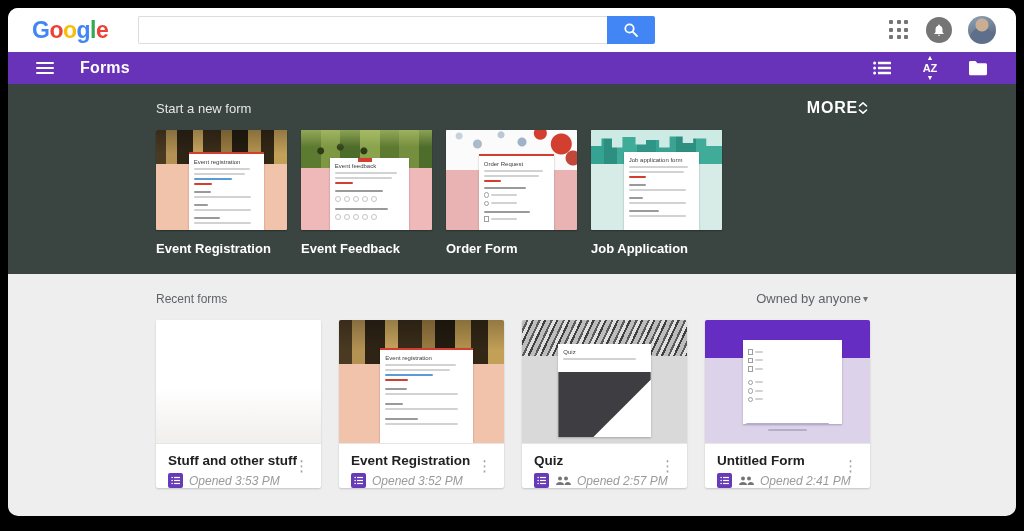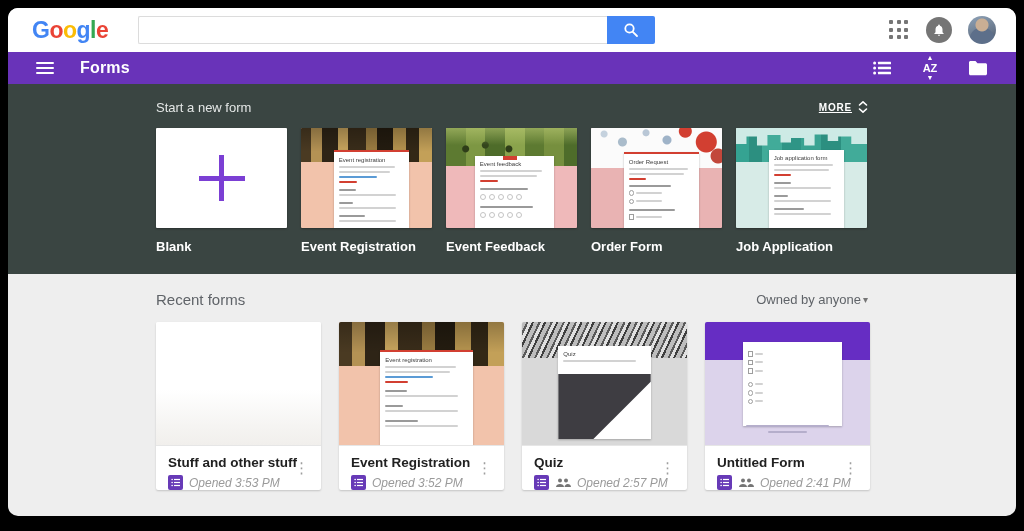--- a/index.html
+++ b/index.html
@@ -44,21 +44,21 @@
   .appicons{position:absolute;right:26px;display:flex;align-items:center;gap:24px;}
   .appicons .icbtn{cursor:pointer;display:flex;align-items:center;justify-content:center;width:24px;height:24px;}
   .azicon{position:relative;color:#fff;font-size:11px;font-weight:700;width:24px;text-align:center;}
   .azicon .up,.azicon .dn{position:absolute;left:50%;transform:translateX(-50%);font-size:7px;line-height:6px;}
   .azicon .up{top:-7px;} .azicon .dn{bottom:-7px;}
   
   .darksec{height:190px;background:#3a4542;}
   .inner{width:712px;margin:0 auto;}
   .secheadrow{display:flex;justify-content:space-between;align-items:center;padding-top:15px;}
   .sechead-dark{color:#e4e7e6;font-size:13px;}
-  .morebtn{display:flex;align-items:center;gap:6px;color:#fff;font-size:10px;font-weight:700;letter-spacing:.8px;cursor:pointer;text-decoration:underline;}
+  .morebtn{display:flex;align-items:center;color:#fff;font-size:16px;font-weight:700;letter-spacing:.8px;cursor:pointer;}
   .tcards{display:flex;gap:14px;margin-top:13px;}
   .tcard{width:131px;cursor:pointer;}
   .tthumb{width:131px;height:100px;background:#fff;position:relative;overflow:hidden;border-radius:1px;box-shadow:0 1px 2px rgba(0,0,0,.3);}
   .tlabel{margin-top:11px;color:#fff;font-size:13px;font-weight:700;}
   .plus{position:absolute;left:50%;top:50%;width:46px;height:46px;transform:translate(-50%,-50%);}
   .plus:before,.plus:after{content:'';position:absolute;background:#7b3fd4;}
   .plus:before{left:50%;top:0;width:5px;height:100%;margin-left:-2.5px;}
   .plus:after{top:50%;left:0;height:5px;width:100%;margin-top:-2.5px;}
   
   .band{position:absolute;top:0;left:0;right:0;}
@@ -102,21 +102,21 @@
   .chkrow .ln{margin-top:0;width:26px;}
   
   .th-job{background:#d7ebe7;}
   .band-city{height:34px;background:#cdeae5;}
   .band-city .sky{position:absolute;left:0;right:0;bottom:0;height:30px;
     background:linear-gradient(90deg,#35a392 0 10%,#2c8f80 10% 20%,#41ab99 20% 35%,#2f9586 35% 50%,#3aa392 50% 65%,#2c8f80 65% 80%,#41ab99 80% 100%);
     clip-path:polygon(0 100%,0 40%,8% 40%,8% 15%,16% 15%,16% 45%,24% 45%,24% 10%,34% 10%,34% 35%,42% 35%,42% 20%,52% 20%,52% 45%,60% 45%,60% 8%,70% 8%,70% 30%,78% 30%,78% 15%,88% 15%,88% 40%,100% 40%,100% 100%);}
   .p-job{left:25%;width:50%;top:22px;bottom:0;}
   
   .lightsec{background:#eee;height:229px;}
-  .sechead-light{color:#5f6368;font-size:15px;}
+  .sechead-light{color:#5f6368;font-size:12px;}
   .ownedby{display:flex;align-items:center;gap:2px;color:#5f6368;font-size:13px;cursor:pointer;}
   .caret{font-size:10px;color:#757575;}
   .rcards{display:flex;gap:18px;margin-top:14px;}
   .rcard{width:165px;height:168px;background:#fff;border-radius:2px;box-shadow:0 1px 2px rgba(0,0,0,.18);cursor:pointer;position:relative;}
   .rthumb{width:165px;height:123px;position:relative;overflow:hidden;border-radius:2px 2px 0 0;border-bottom:1px solid #e6e6e6;}
   .rinfo{position:relative;padding:9px 12px 12px;}
   .rtitle{font-size:13.5px;color:#212121;font-weight:700;white-space:nowrap;overflow:hidden;}
   .rmeta{display:flex;align-items:center;gap:6px;margin-top:5px;font-style:italic;}
   .opened{font-size:12px;color:#9a9a9a;}
   .kebab{position:absolute;right:8px;top:12px;color:#9e9e9e;font-size:15px;line-height:15px;letter-spacing:0;padding:2px 4px;cursor:pointer;}
@@ -212,26 +212,20 @@
         <div class="morebtn">
           <span>MORE</span>
           <svg width="10" height="16" viewBox="0 0 10 16">
             <path d="M1.5 6 L5 2.8 L8.5 6" fill="none" stroke="#fff" stroke-width="1.6" stroke-linecap="round" stroke-linejoin="round"></path>
             <path d="M1.5 10 L5 13.2 L8.5 10" fill="none" stroke="#fff" stroke-width="1.6" stroke-linecap="round" stroke-linejoin="round"></path>
           </svg>
         </div>
       </div>
       <div class="tcards">
 
-        <div class="tcard">
-          <div class="tthumb">
-            <div class="plus"></div>
-          </div>
-          <div class="tlabel">Blank</div>
-        </div>
 
         <div class="tcard">
           <div class="tthumb th-ereg">
             <div class="band band-gold"></div>
             <div class="panel p-ereg">
               <div class="pt">Event registration</div>
               <div class="ln" style="width:86%"></div>
                 <div class="ln" style="width:78%"></div>
               <div class="ln blue" style="width:58%"></div>
                 <div class="ln red" style="width:28%"></div>

